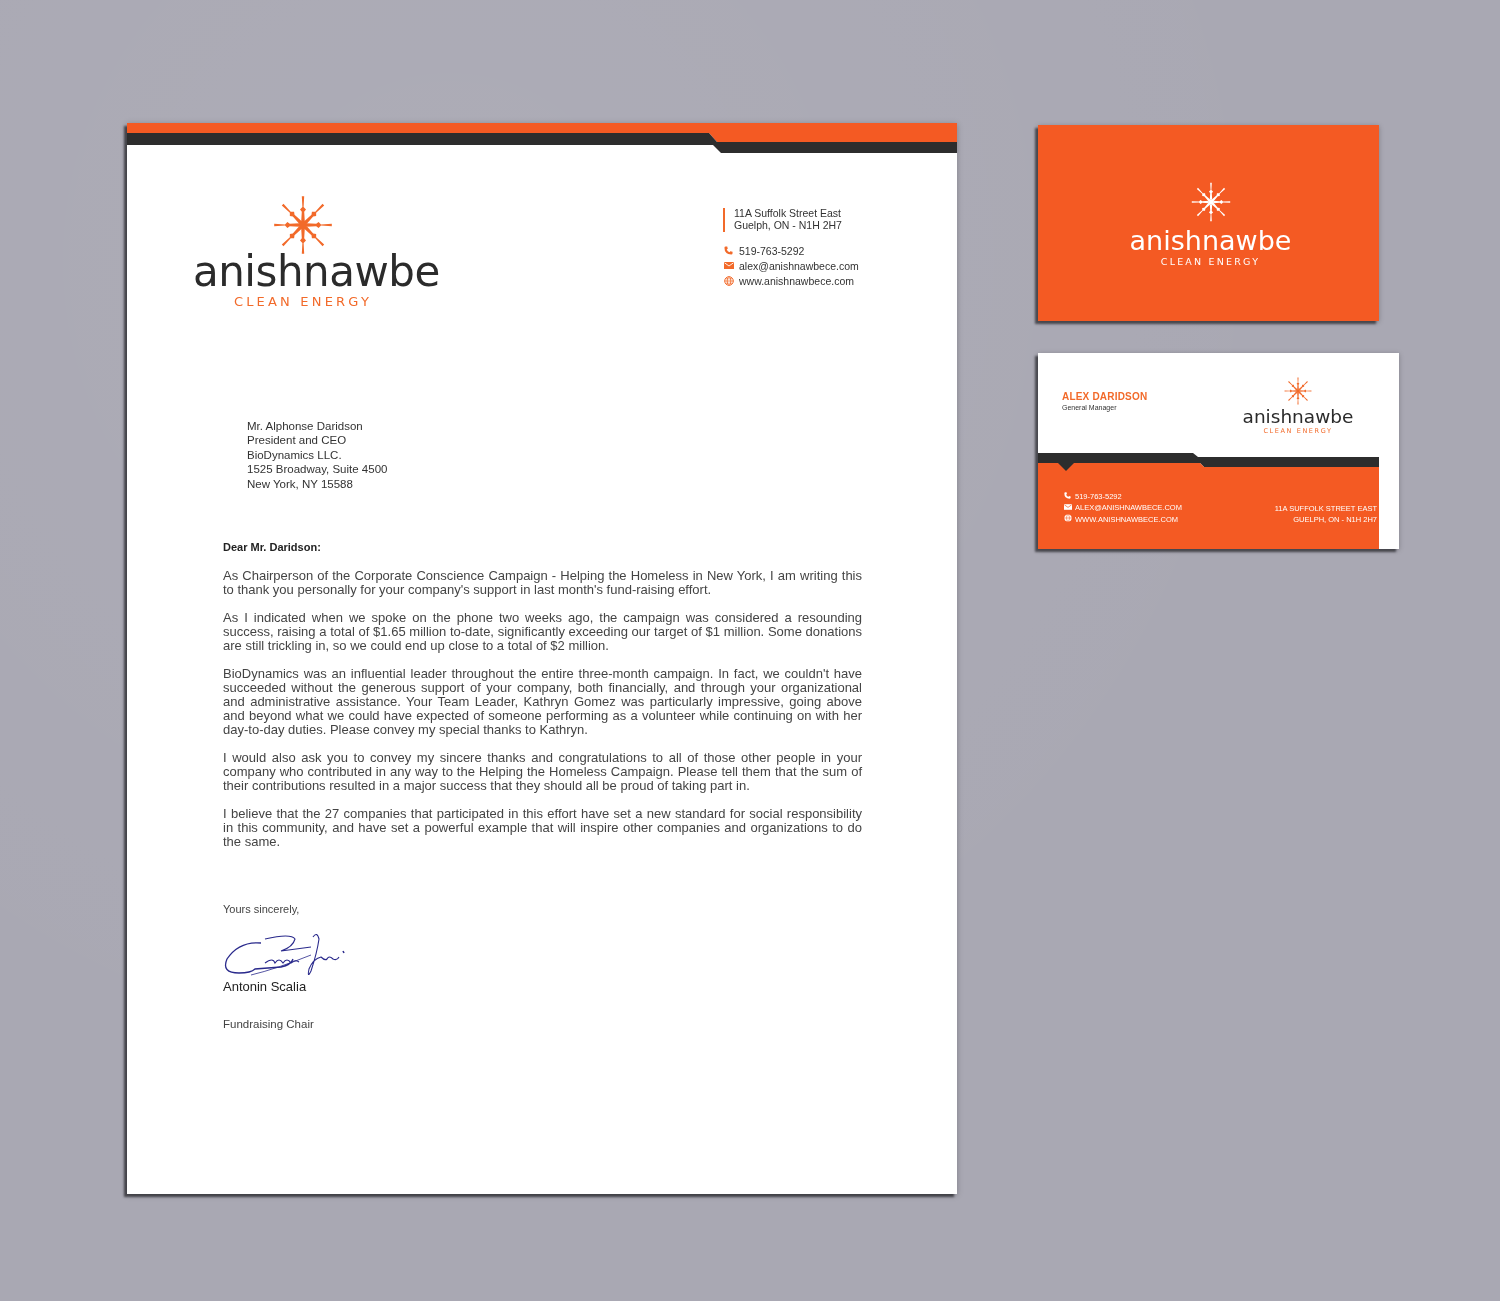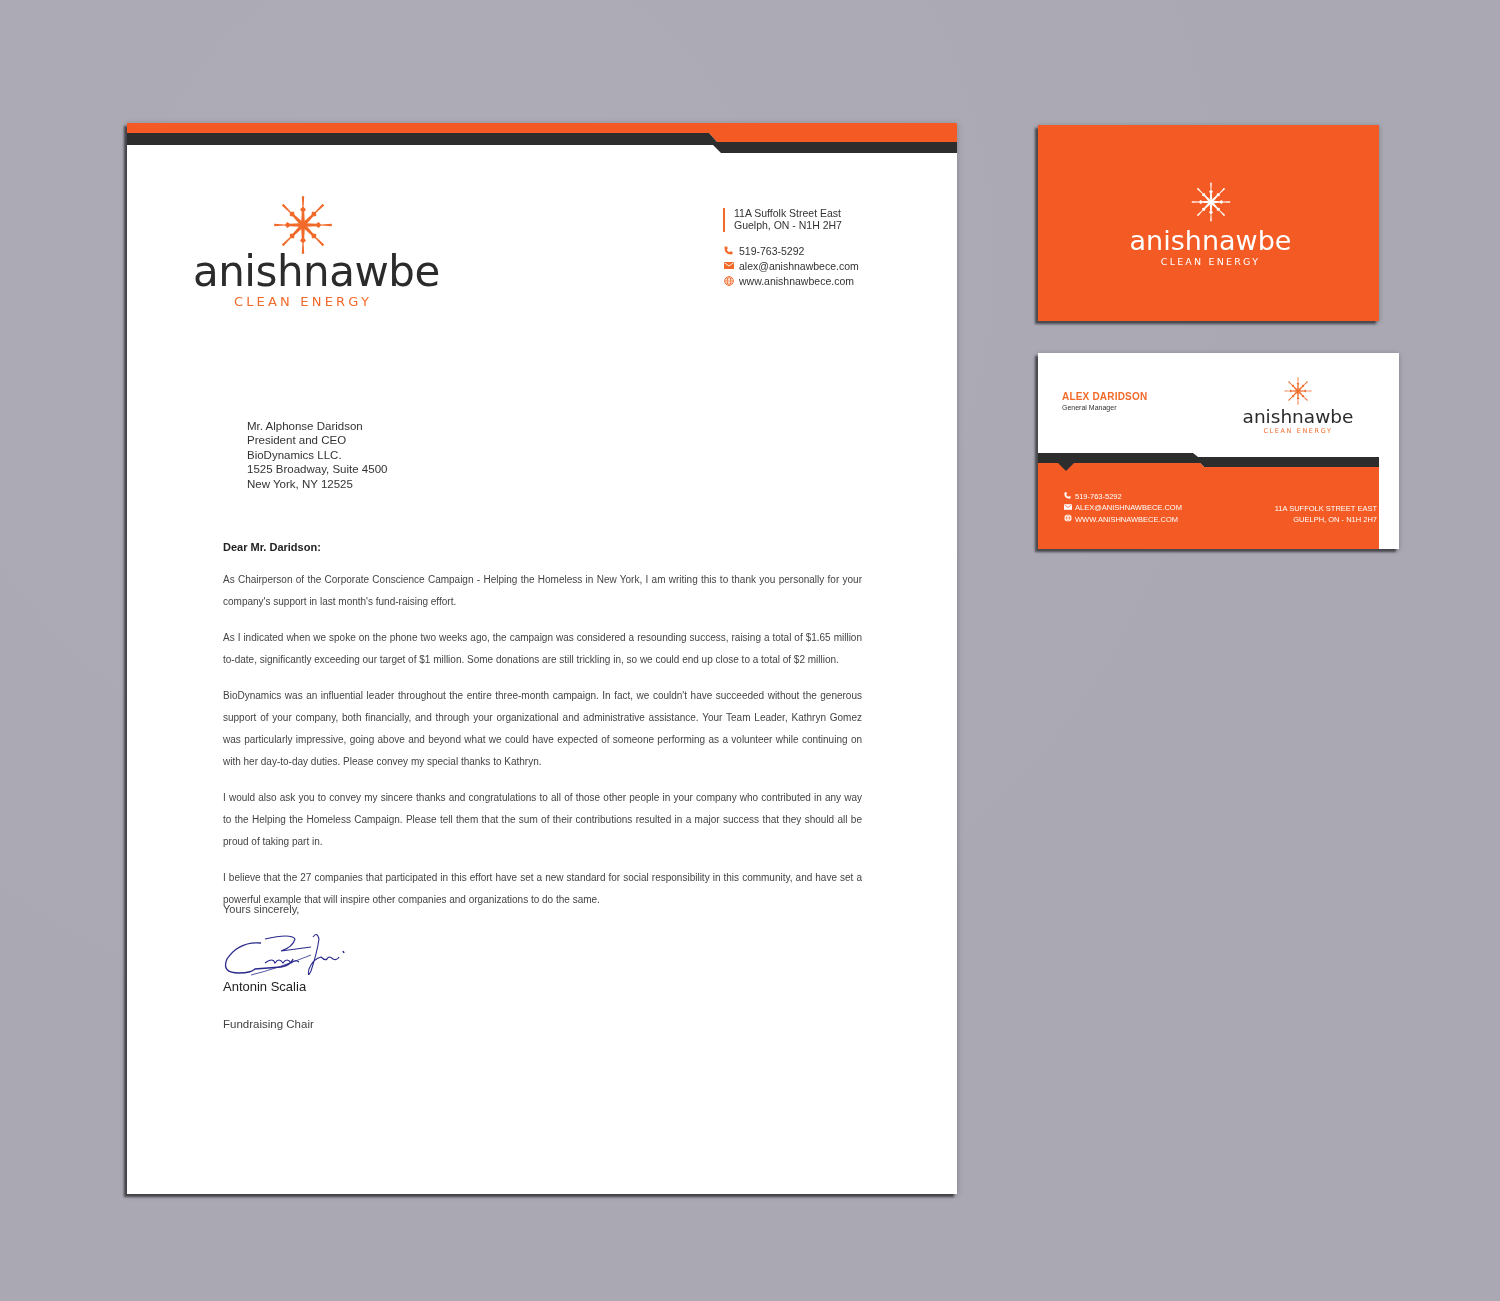--- a/index.html
+++ b/index.html
@@ -42,21 +42,21 @@
     .lh-addr::before {
       content: ""; position: absolute; left: 0; top: 1px; width: 2px; height: 24px; background: #f26a2a;
     }
     .lh-lines { margin-top: 12px; }
     .lh-line { display: flex; align-items: center; height: 15px; }
     .lh-line .ico { width: 11px; margin-right: 5px; display: inline-flex; justify-content: center; color: #f26a2a; font-size: 9px; }
 
     .recipient { position: absolute; left: 96px; top: 296px; font-size: 11.5px; color: #333; line-height: 14.4px; margin-left: 24px; }
     .salutation { position: absolute; left: 96px; top: 418px; font-size: 11px; font-weight: bold; color: #222; }
 
-    .body-text { position: absolute; left: 96px; top: 446px; width: 639px; font-size: 10px; line-height: 22px; color: #444; text-align: justify; }
+    .body-text { position: absolute; left: 96px; top: 446px; width: 639px; font-size: 13px; line-height: 14px; color: #444; text-align: justify; }
     .body-text p { margin-bottom: 14px; }
 
     .closing { position: absolute; left: 96px; top: 780px; font-size: 11px; color: #444; }
     .signature { position: absolute; left: 94px; top: 806px; width: 140px; height: 60px; }
     .signer-name { position: absolute; left: 96px; top: 856px; font-size: 13px; font-weight: normal; color: #222; }
     .signer-title { position: absolute; left: 96px; top: 895px; font-size: 11.5px; color: #444; text-align: right; }
 
     
     .card-front {
       position: absolute; left: 1038px; top: 125px; width: 341px; height: 196px;
@@ -171,21 +171,21 @@
         <span>www.anishnawbece.com</span>
       </div>
     </div>
   </div>
 
   <div class="recipient">
     <div>Mr. Alphonse Daridson</div>
     <div>President and CEO</div>
     <div>BioDynamics LLC.</div>
     <div>1525 Broadway, Suite 4500</div>
-    <div>New York, NY 12525</div>
+    <div>New York, NY 15588</div>
   </div>
 
   <div class="salutation">Dear Mr. Daridson:</div>
 
   <div class="body-text">
     <p>As Chairperson of the Corporate Conscience Campaign - Helping the Homeless in New York, I am writing this to thank you personally for your company's support in last month's fund-raising effort.</p>
     <p>As I indicated when we spoke on the phone two weeks ago, the campaign was considered a resounding success, raising a total of $1.65 million to-date, significantly exceeding our target of $1 million. Some donations are still trickling in, so we could end up close to a total of $2 million.</p>
     <p>BioDynamics was an influential leader throughout the entire three-month campaign. In fact, we couldn't have succeeded without the generous support of your company, both financially, and through your organizational and administrative assistance. Your Team Leader, Kathryn Gomez was particularly impressive, going above and beyond what we could have expected of someone performing as a volunteer while continuing on with her day-to-day duties. Please convey my special thanks to Kathryn.</p>
     <p>I would also ask you to convey my sincere thanks and congratulations to all of those other people in your company who contributed in any way to the Helping the Homeless Campaign. Please tell them that the sum of their contributions resulted in a major success that they should all be proud of taking part in.</p>
     <p>I believe that the 27 companies that participated in this effort have set a new standard for social responsibility in this community, and have set a powerful example that will inspire other companies and organizations to do the same.</p>

